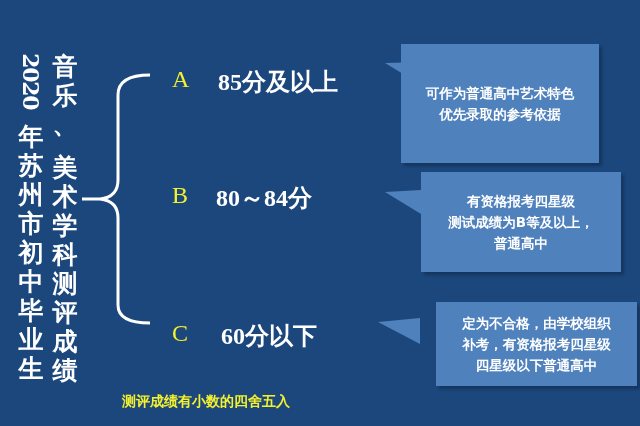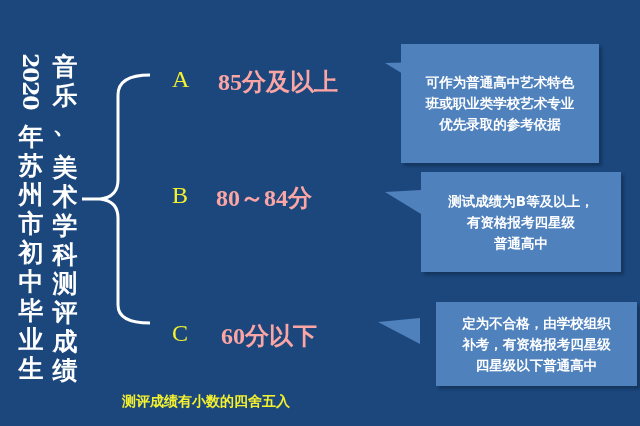--- a/index.html
+++ b/index.html
@@ -5,21 +5,21 @@
   html, body { margin:0; padding:0; }
   body { width:640px; height:426px; background:#1b477d; position:relative; overflow:hidden;
          font-family:"DejaVu Serif", serif; }
   .vcol { position:absolute; top:52px; width:30px; color:#fff; font-weight:bold;
           font-size:25px; line-height:29px; text-align:center; }
   .vcol span { display:block; }
   #col-year { left:16px; top:54px; }
   #col-subject { left:50px; top:52px; }
   .brace { position:absolute; left:0; top:0; }
   .grade { position:absolute; left:172px; font-size:24px; color:#f4f12e; font-family:"Liberation Serif", serif; }
-  .range { position:absolute; font-size:24px; color:#fca5a5; font-family:"Liberation Serif", serif; font-weight:bold; }
+  .range { position:absolute; font-size:24px; color:#ffffff; font-family:"Liberation Serif", serif; font-weight:bold; }
   .note { position:absolute; background:#4f81bd; color:#fff; font-family:"DejaVu Sans", sans-serif;
           font-size:13.5px; font-weight:bold; line-height:21px; text-align:center; display:flex;
           align-items:center; justify-content:center; box-sizing:border-box; padding:0 6px;
           box-shadow: 3px 3px 3px rgba(0,0,0,0.25); }
   .footer { position:absolute; left:122px; top:393px; color:#f4f12e; font-size:14px; font-weight:bold;
             font-family:"DejaVu Serif", serif; }
 </style>
 </head>
 <body>
 
@@ -65,28 +65,27 @@
 <div class="grade" style="top:66px">A</div>
 <div class="range" style="left:218px; top:66px">85分及以上</div>
 <div class="grade" style="top:182px">B</div>
 <div class="range" style="left:216px; top:182px">80～84分</div>
 <div class="grade" style="top:320px">C</div>
 <div class="range" style="left:221px; top:320px">60分以下</div>
 
 <div class="note" style="left:401px; top:44px; width:198px; height:119px;">
   <div>
     <div>可作为普通高中艺术特色</div>
-    <div>班或职业类学校艺术专业</div>
     <div>优先录取的参考依据</div>
   </div>
 </div>
 <div class="note" style="left:421px; top:172px; width:200px; height:100px;">
   <div>
+    <div>有资格报考四星级</div>
     <div>测试成绩为B等及以上，</div>
-    <div>有资格报考四星级</div>
     <div>普通高中</div>
   </div>
 </div>
 <div class="note" style="left:436px; top:302px; width:201px; height:84px;">
   <div>
     <div>定为不合格，由学校组织</div>
     <div>补考，有资格报考四星级</div>
     <div>四星级以下普通高中</div>
   </div>
 </div>

